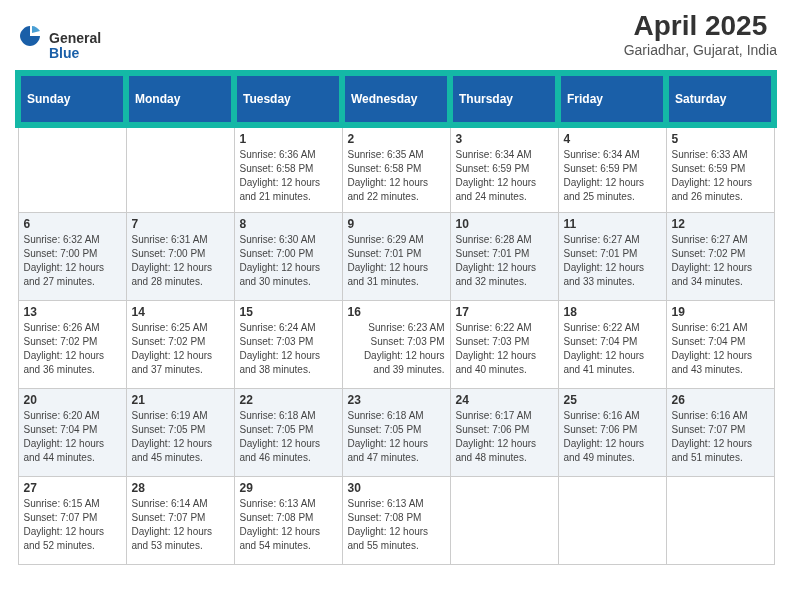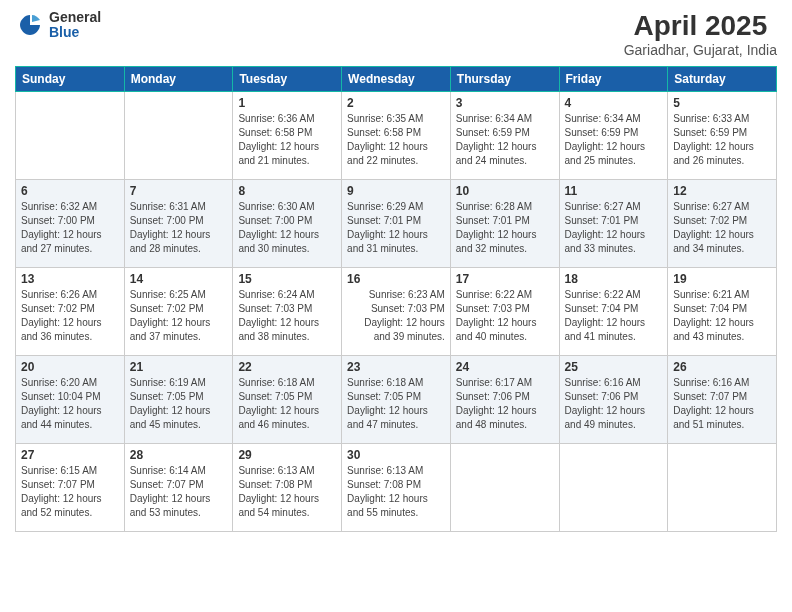--- a/index.html
+++ b/index.html
@@ -23,20 +23,21 @@
       margin-bottom: 8px;
     }
     .logo {
       display: flex;
       align-items: center;
     }
     .logo-text {
       display: flex;
       flex-direction: column;
       line-height: 1.1;
+      margin-top: 21px;
     }
     .logo-general {
       font-size: 14px;
       font-weight: bold;
       color: #333;
     }
     .logo-blue {
       font-size: 14px;
       font-weight: bold;
       color: #1a5fa8;
@@ -60,24 +61,24 @@
     }
     .calendar-table {
       width: 100%;
       border-collapse: collapse;
       table-layout: fixed;
     }
     .calendar-table th {
       background-color: #1a5fa8;
       color: #fff;
       text-align: left;
-      padding: 5px 6px;
+      padding: 16px 6px;
       font-size: 12px;
       font-weight: bold;
-      border: 1px solid #14b8a6;
+      border: 6px solid #14b8a6;
     }
     .calendar-table td {
       border: 1px solid #ccc;
       vertical-align: top;
       padding: 4px 5px;
       height: 88px;
     }
     .day-number {
       font-size: 12px;
       font-weight: bold;
@@ -253,21 +254,21 @@
             <span class="day-number">19</span>
             <div class="day-info" style="white-space: pre-line;">Sunrise: 6:21 AM
 Sunset: 7:04 PM
 Daylight: 12 hours and 43 minutes.</div>
           </td>
         </tr>
         <tr>
           <td class="row-shade">
             <span class="day-number">20</span>
             <div class="day-info" style="white-space: pre-line;">Sunrise: 6:20 AM
-Sunset: 10:04 PM
+Sunset: 7:04 PM
 Daylight: 12 hours and 44 minutes.</div>
           </td>
           <td class="row-shade">
             <span class="day-number">21</span>
             <div class="day-info" style="white-space: pre-line;">Sunrise: 6:19 AM
 Sunset: 7:05 PM
 Daylight: 12 hours and 45 minutes.</div>
           </td>
           <td class="row-shade">
             <span class="day-number">22</span>

